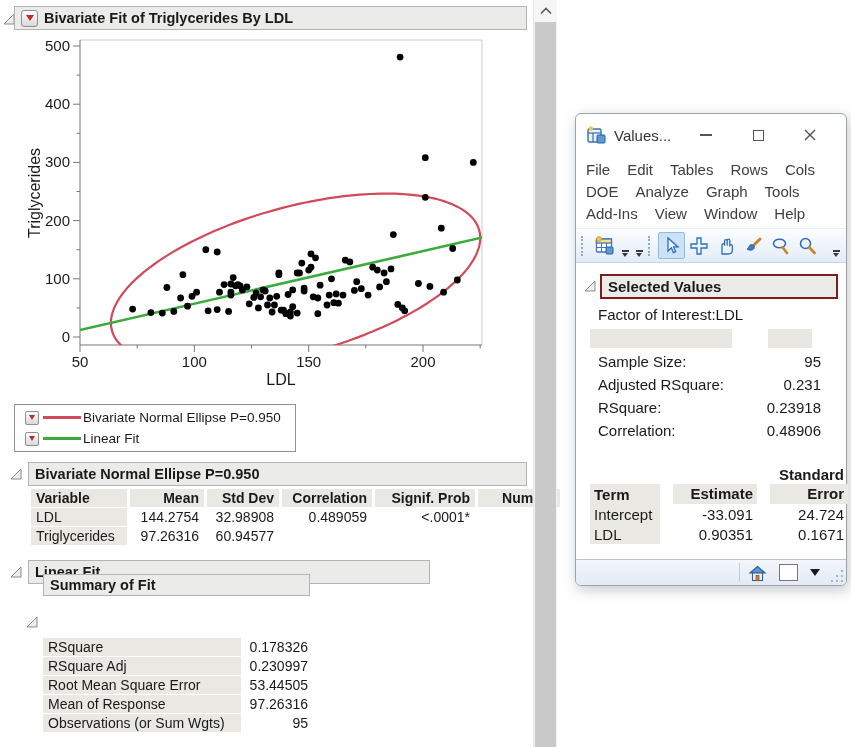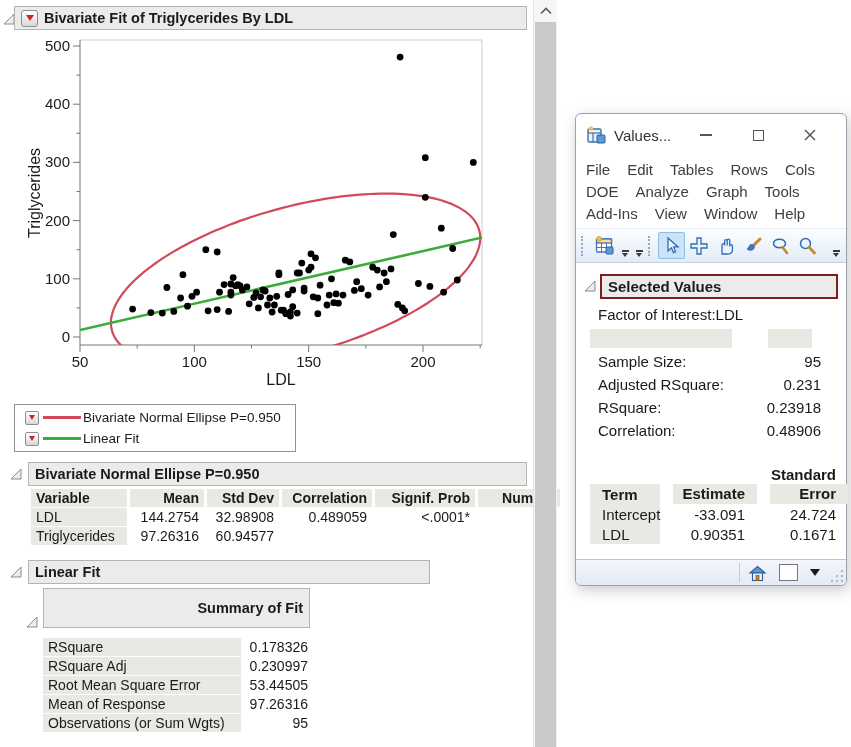--- a/index.html
+++ b/index.html
@@ -55,21 +55,21 @@
   .tbdd .tri{width:0;height:0;border-left:3.5px solid transparent;border-right:3.5px solid transparent;border-top:4px solid #3A3A3A;}
   .twbody{position:relative;padding:8px 8px 0 8px;font-size:15px;}
   .svhdr{display:flex;align-items:flex-start;margin-top:3px;}
   .svhdr .hdrbox{flex:1;background:#EBEBE9;border:2px solid #7f1d1d;font-weight:bold;font-size:15px;padding:2px 6px;margin-left:4px;}
   .factor{margin:7px 0 6px 14px;display:flex;gap:0;}
   .grayrow{display:flex;margin-left:6px;margin-top:2px;}
   .graybar{background:#E8E7E1;height:19px;}
   .statrow{display:flex;margin-left:14px;margin-top:4px;height:19px;align-items:center;}
   .statrow .val{margin-left:auto;margin-right:17px;}
   .termgrid{display:grid;grid-template-columns:70px 84px 78px;column-gap:13px;margin:44px 0 0 6px;font-size:15px;}
-  .termgrid .cell{height:20px;display:flex;align-items:center;padding:0 12px;box-sizing:border-box;}
+  .termgrid .cell{height:20px;display:flex;align-items:center;padding:0 4px;box-sizing:border-box;}
   .termgrid .th{background:#E9E8E3;font-weight:bold;align-items:flex-end;padding-bottom:1px;}
   .termgrid .num{justify-content:flex-end;}
   .termgrid .pre{white-space:pre-line;text-align:right;line-height:19px;}
   .statusbar{position:absolute;left:0;right:0;bottom:0;height:25px;border-top:1px solid #BAC4D2;
              background:linear-gradient(#F3F7FC,#E3EAF4);border-radius:0 0 5px 5px;display:flex;align-items:center;}
   .statussep{position:absolute;left:163px;top:3px;bottom:3px;width:1px;background:#C3CBD8;}
   .statusicons{margin-left:172px;display:flex;align-items:center;gap:12px;}
   .whitebox{width:17px;height:15px;background:#fff;border:1px solid #777;}
   .ddtri{width:0;height:0;border-left:5px solid transparent;border-right:5px solid transparent;border-top:7px solid #1a1a1a;}
   .gripdots{position:absolute;right:3px;bottom:3px;width:12px;height:12px;}
@@ -285,21 +285,21 @@
   <svg class="disc" style="left:10px;top:566px;" viewBox="0 0 12 12">
     <polygon points="1,11 11,11 11,1" fill="#EDEDEB" stroke="#8C8C8C" stroke-width="1"></polygon>
   </svg>
   <div class="jmp-header" style="left:28px;top:560px;width:402px;height:24px;">
     <span>Linear Fit</span>
   </div>
 
   <svg class="disc" style="left:26px;top:616px;" viewBox="0 0 12 12">
     <polygon points="1,11 11,11 11,1" fill="#EDEDEB" stroke="#8C8C8C" stroke-width="1"></polygon>
   </svg>
-  <div class="jmp-header" style="left:43px;top:588px;width:267px;height:40px;justify-content:flex-end;">
+  <div class="jmp-header" style="left:43px;top:574px;width:267px;height:22px;">
     <span>Summary of Fit</span>
   </div>
   <table class="jtbl" style="left:43px;top:637px;border-spacing:0 1px;">
     <tbody>
         <tr>
       <td class="lc" style="width:188px;">RSquare</td>
       <td class="nc" style="width:62px;">0.178326</td>
     </tr>
     <tr>
       <td class="lc">RSquare Adj</td>

